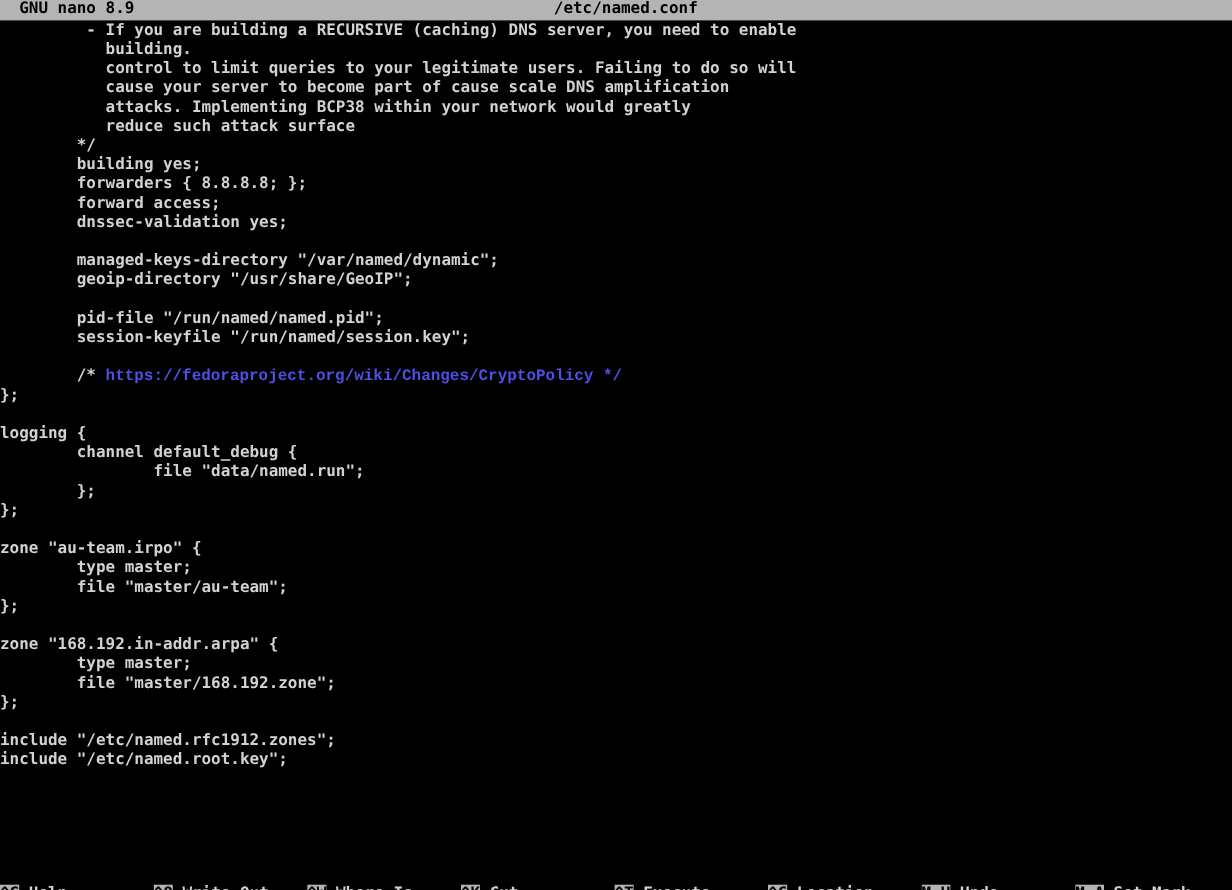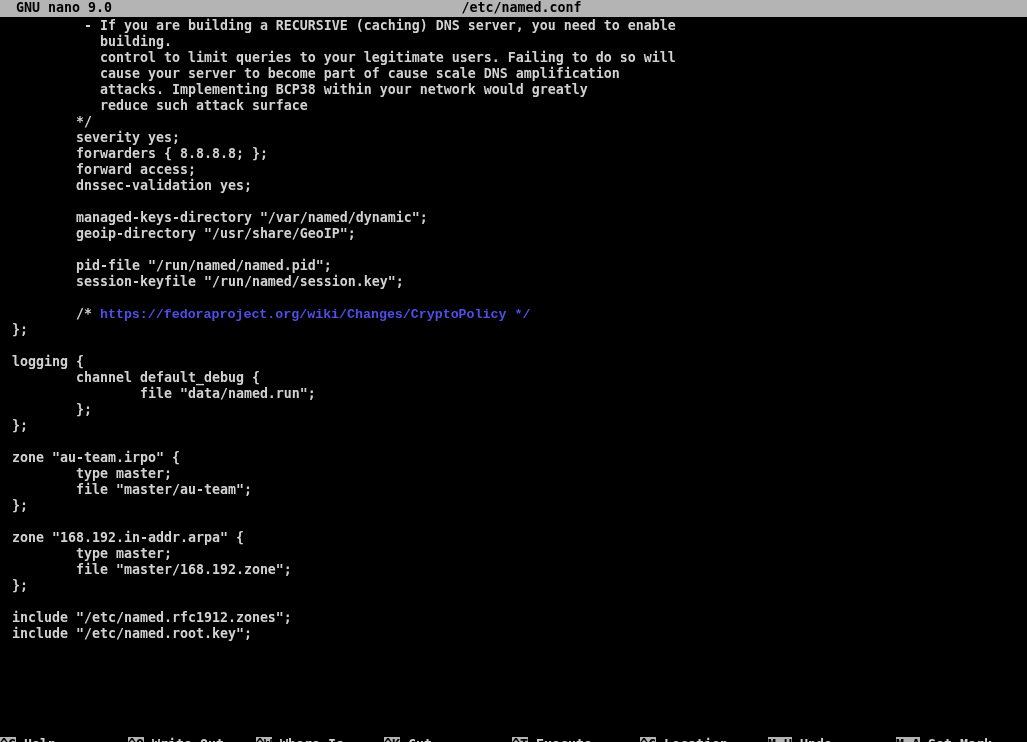--- a/index.html
+++ b/index.html
@@ -40,21 +40,21 @@
     padding-left:16px;
   }
   .content{
     position:absolute;
     top:18px;left:0;right:0;
   }
   .line{
     height:16px;
     white-space:pre;
   }
-  .seg-fg{color:var(--fg);padding-left:12px;}
+  .seg-fg{color:var(--fg);}
   .seg-url{color:var(--url);font-family:Liberation Mono, monospace;}
   .helpbar{position:absolute;left:0;right:0;top:0;height:0;}
   .help-row{
     position:absolute;
     left:0;
     width:1027px;
     height:16px;
     white-space:pre;
   }
   .help-row-0{top:737px;}
@@ -69,33 +69,33 @@
   .help-key{
     background:var(--bar-bg);
     color:var(--bar-fg);
   }
   .help-label{color:var(--fg);}
 </style>
 </head>
 <body>
 
 <div class="titlebar">
-  <span class="version">GNU nano 9.0</span>
+  <span class="version">GNU nano 8.9</span>
   <span class="filename">/etc/named.conf</span>
 </div>
 
 <div class="content" id="editor-content">
     <div class="line"><span class="seg-fg">         - If you are building a RECURSIVE (caching) DNS server, you need to enable</span></div>
     <div class="line"><span class="seg-fg">           building.</span></div>
     <div class="line"><span class="seg-fg">           control to limit queries to your legitimate users. Failing to do so will</span></div>
     <div class="line"><span class="seg-fg">           cause your server to become part of cause scale DNS amplification</span></div>
     <div class="line"><span class="seg-fg">           attacks. Implementing BCP38 within your network would greatly</span></div>
     <div class="line"><span class="seg-fg">           reduce such attack surface</span></div>
     <div class="line"><span class="seg-fg">        */</span></div>
-    <div class="line"><span class="seg-fg">        severity yes;</span></div>
+    <div class="line"><span class="seg-fg">        building yes;</span></div>
     <div class="line"><span class="seg-fg">        forwarders { 8.8.8.8; };</span></div>
     <div class="line"><span class="seg-fg">        forward access;</span></div>
     <div class="line"><span class="seg-fg">        dnssec-validation yes;</span></div>
     <div class="line"></div>
     <div class="line"><span class="seg-fg">        managed-keys-directory "/var/named/dynamic";</span></div>
     <div class="line"><span class="seg-fg">        geoip-directory "/usr/share/GeoIP";</span></div>
     <div class="line"></div>
     <div class="line"><span class="seg-fg">        pid-file "/run/named/named.pid";</span></div>
     <div class="line"><span class="seg-fg">        session-keyfile "/run/named/session.key";</span></div>
     <div class="line"></div>

